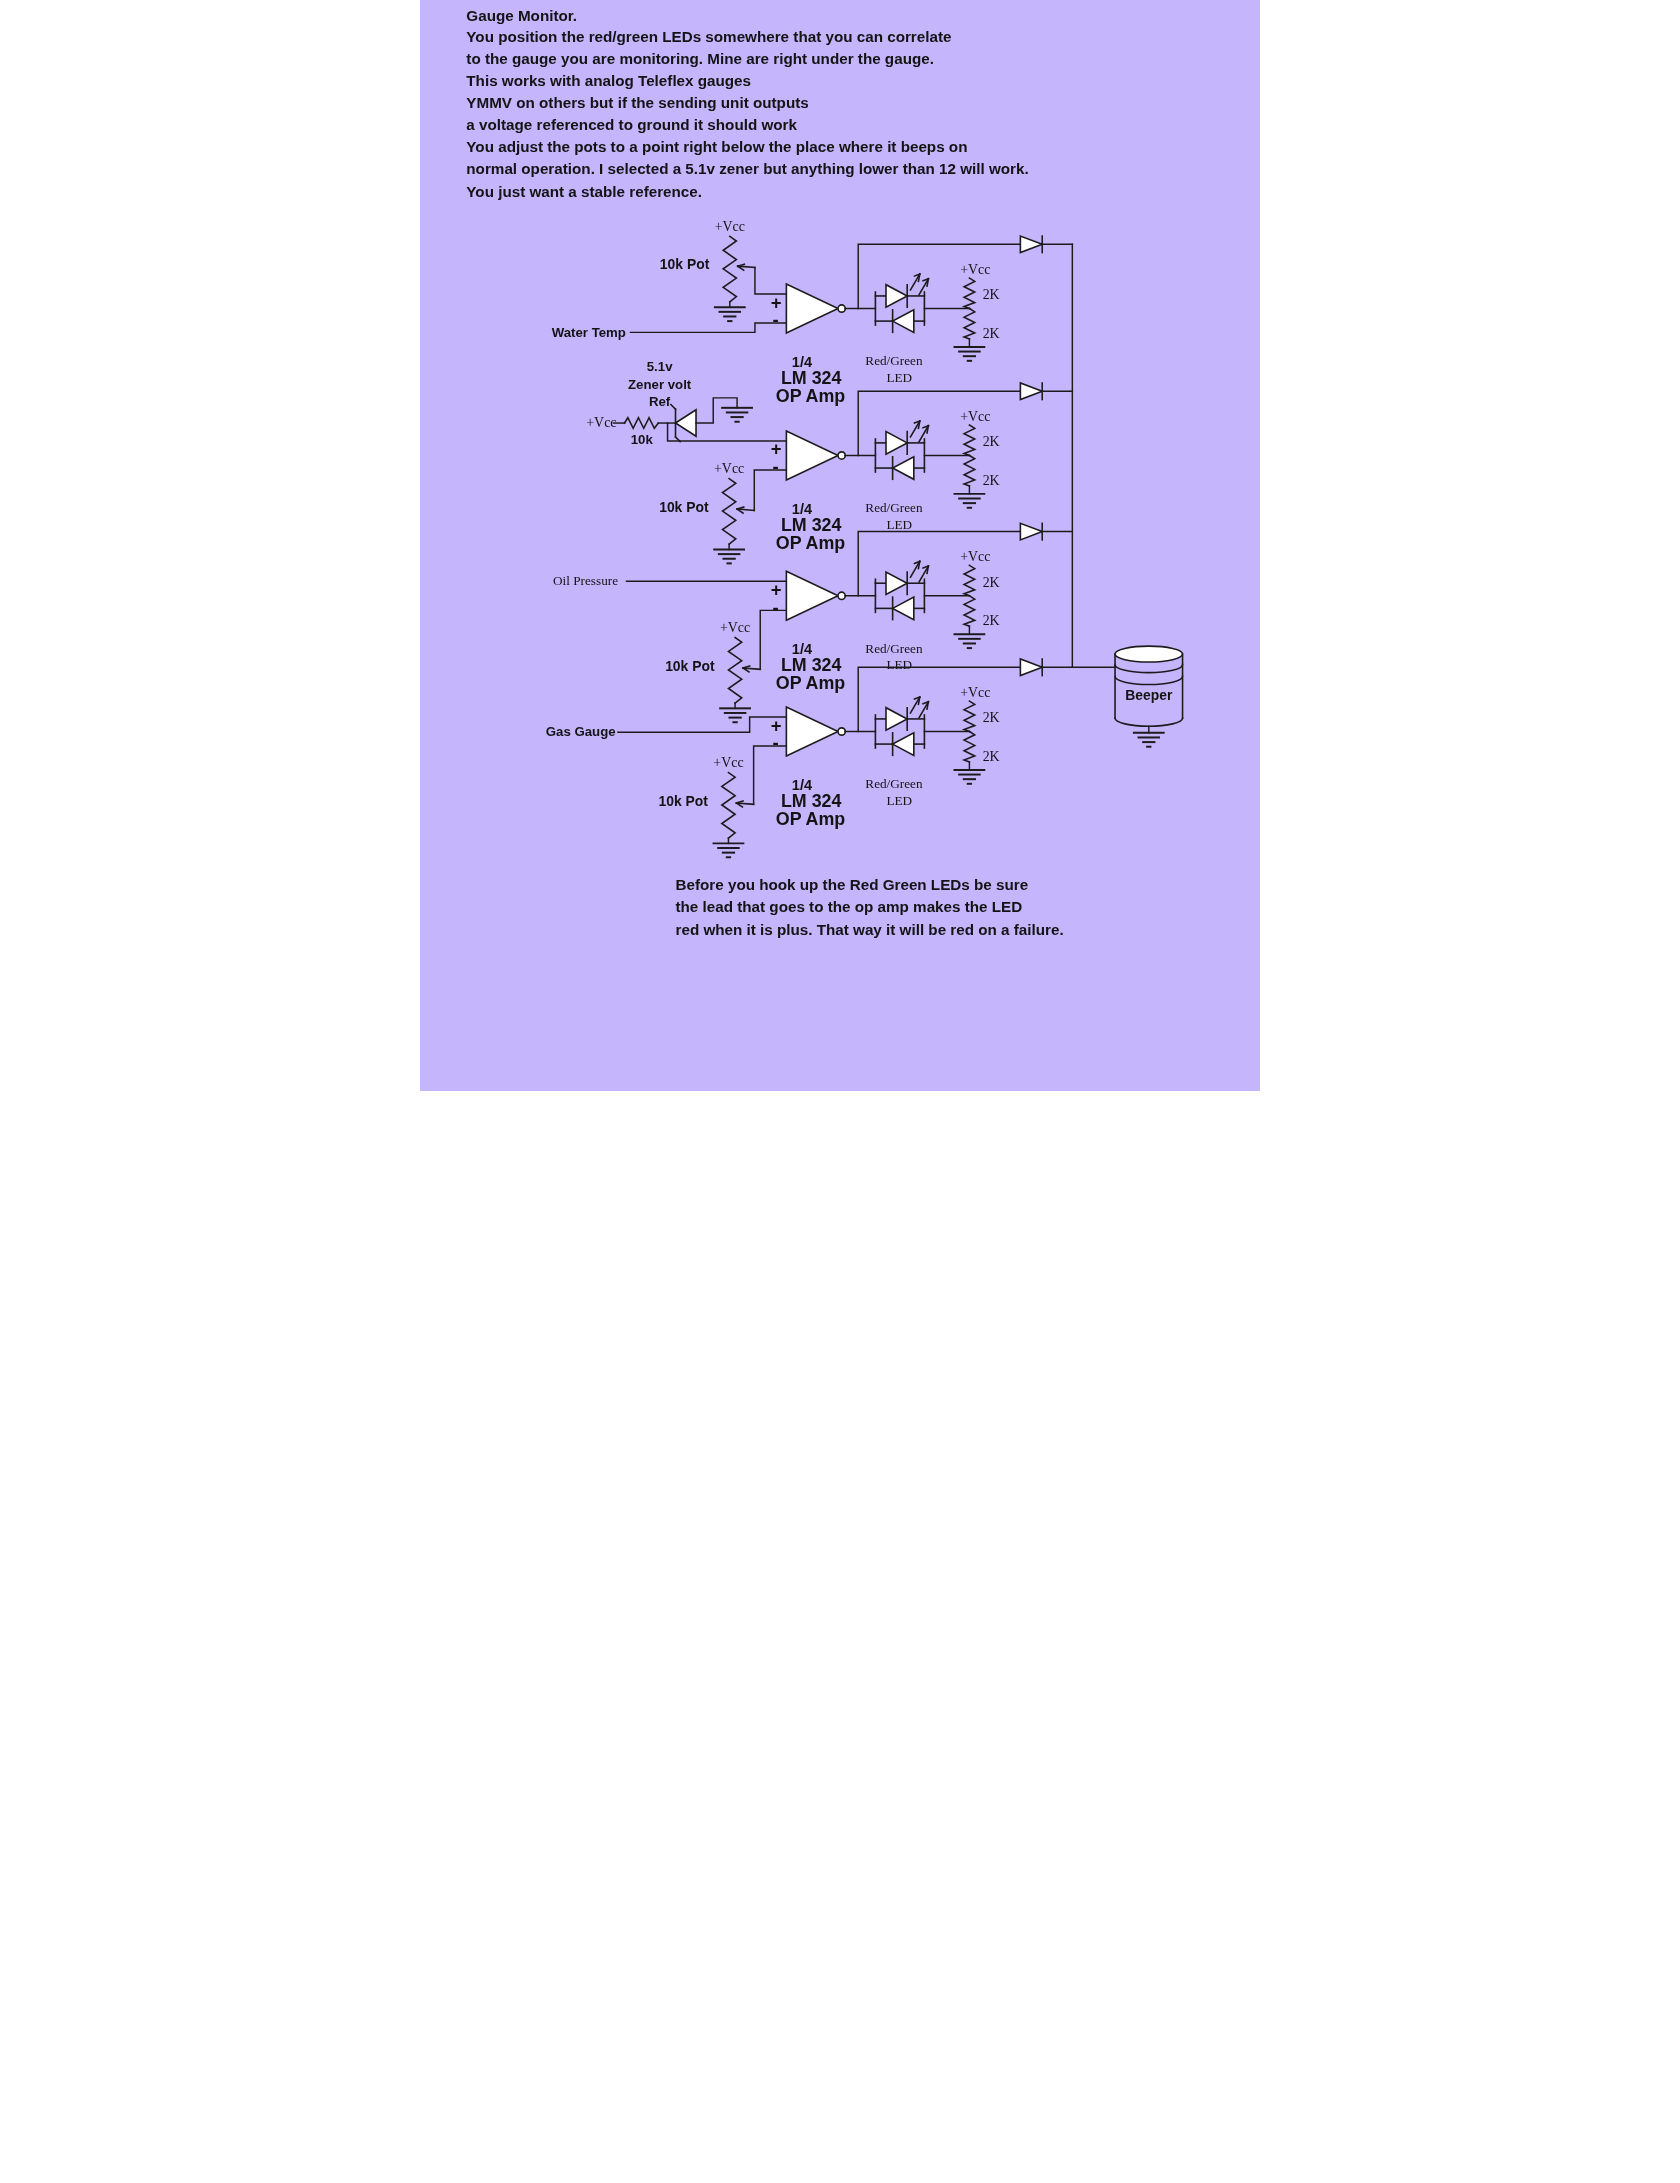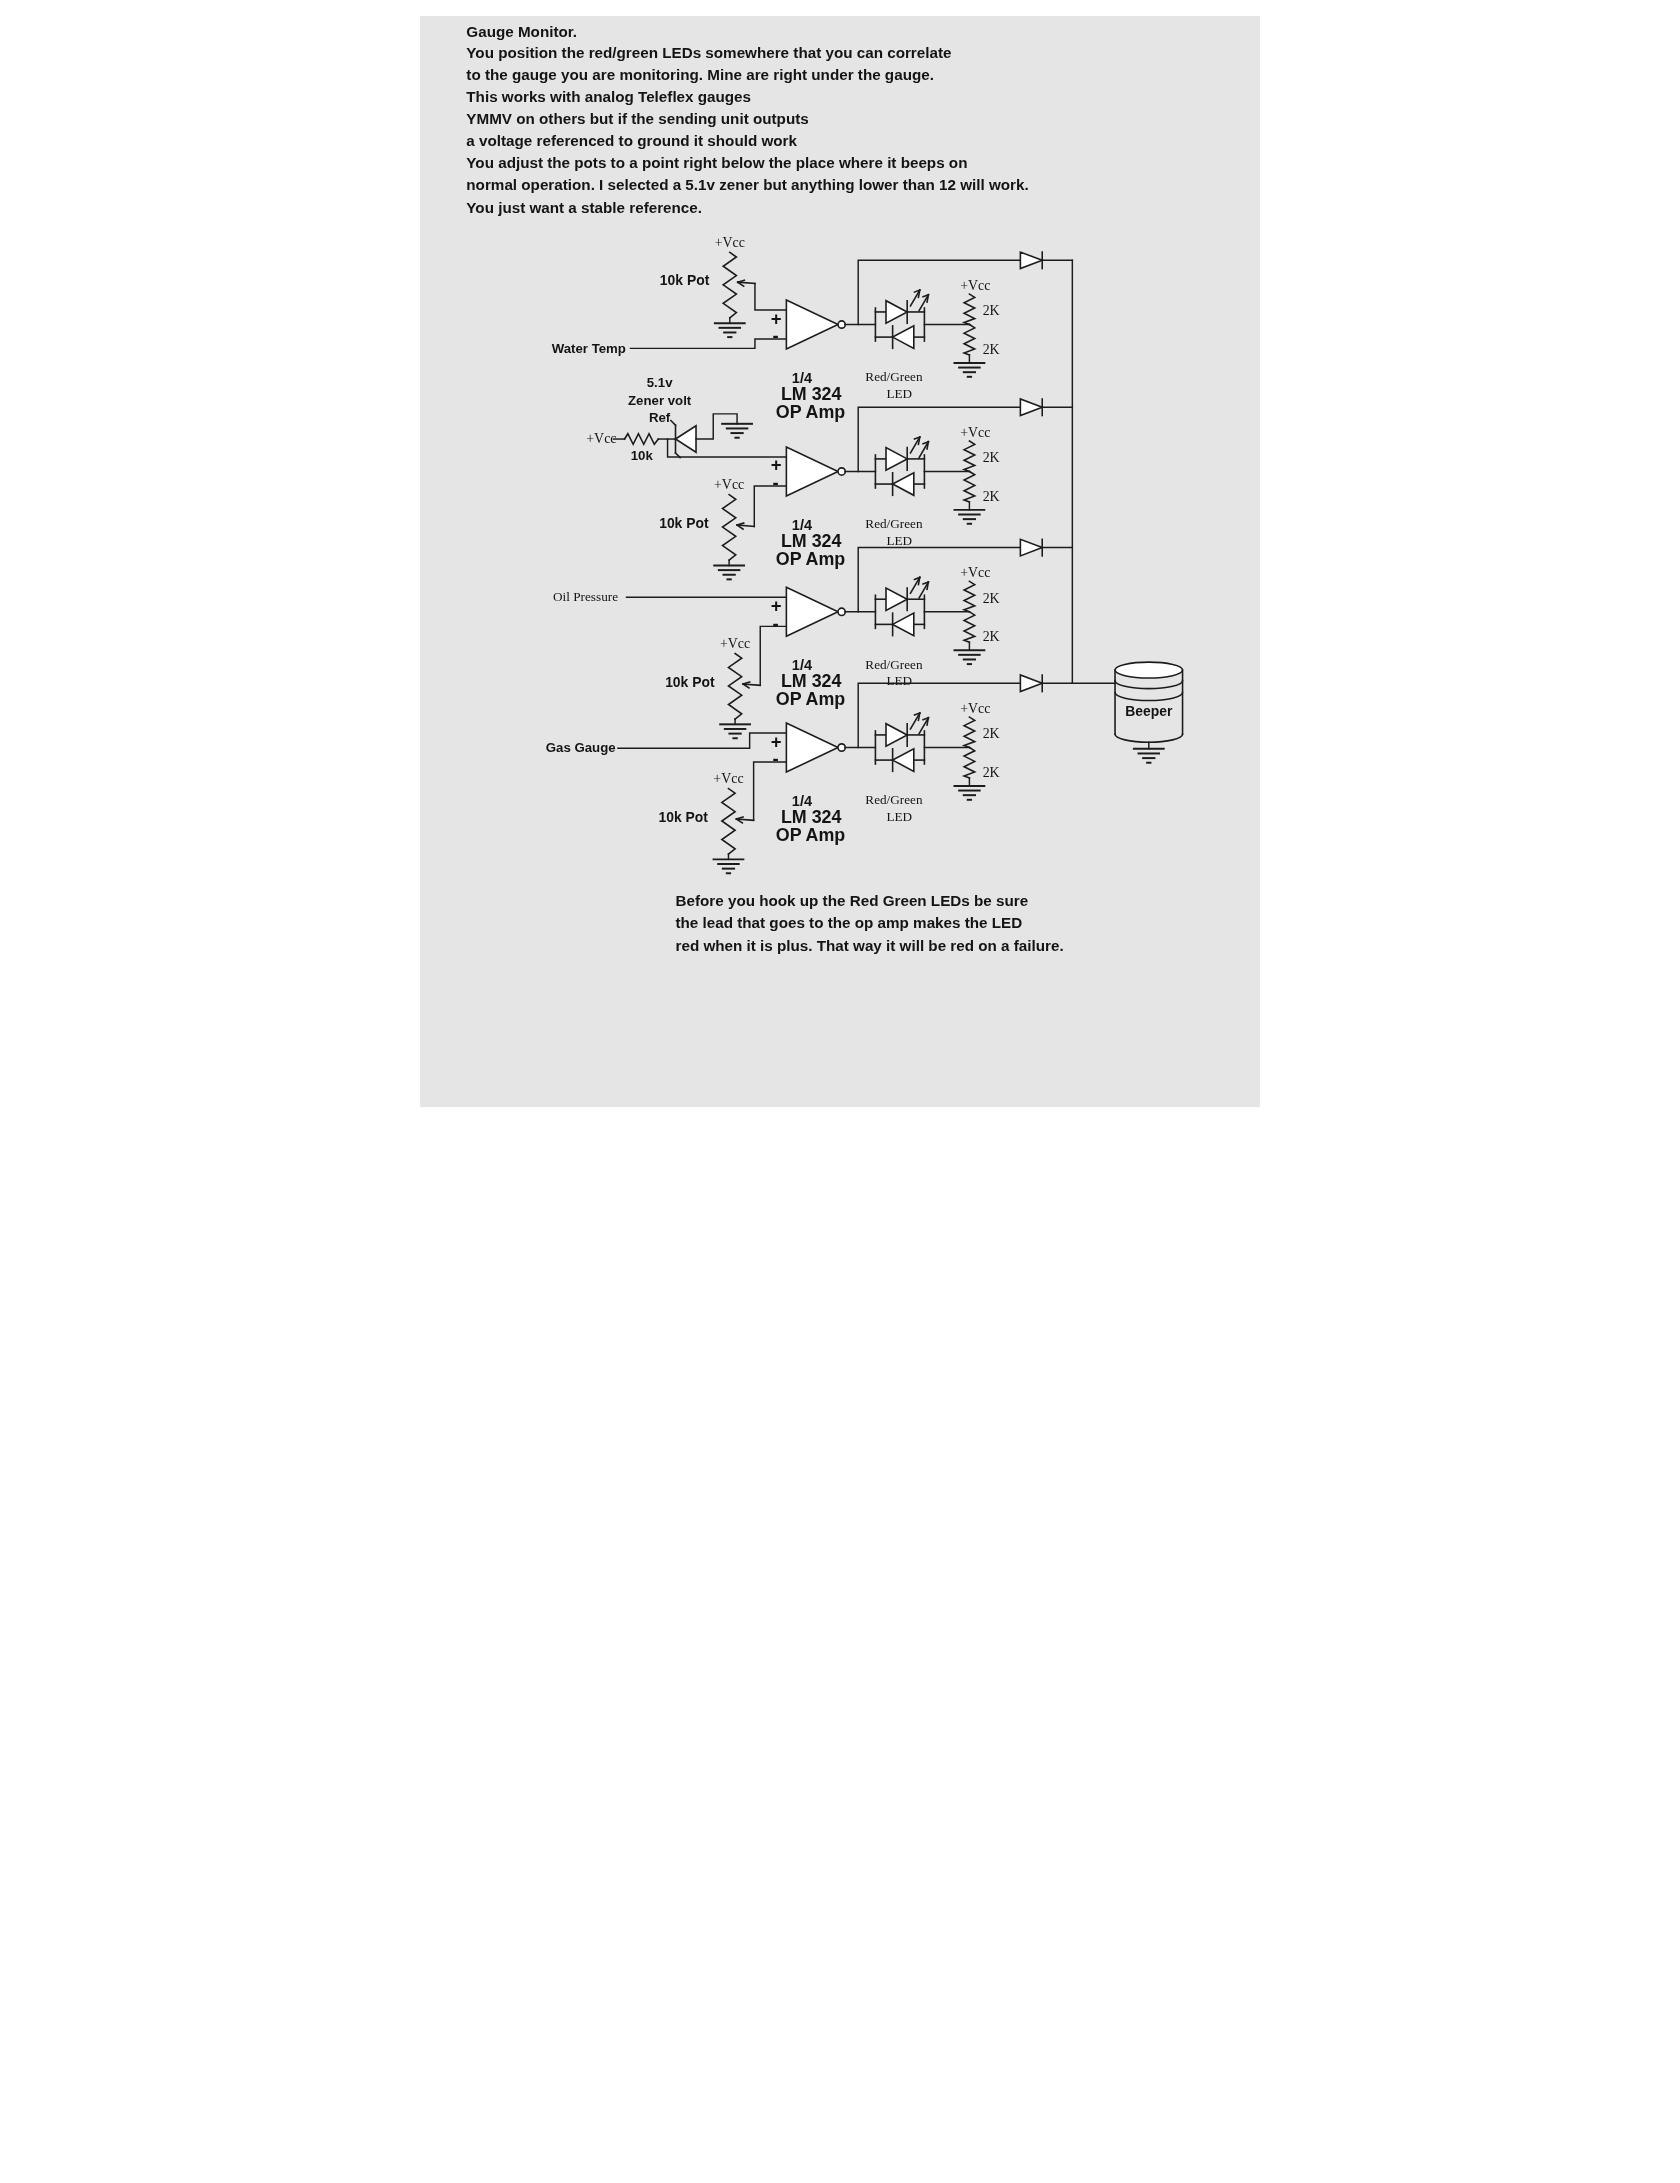--- a/index.html
+++ b/index.html
@@ -1,16 +1,16 @@
 <!DOCTYPE html>
 <html style="font-size:10.6px"><head>
 <meta charset="utf-8">
 <style>
   html,body{margin:0;padding:0;background:#ffffff;}
-  .page{width:840px;margin:16px auto;background:#e5e5e5;}
+  .page{width:840px;margin:0 auto;background:#c4b5fd;}
   svg{display:block;}
   .w{fill:none;stroke:#1c1c1c;stroke-width:2.2;stroke-linecap:square;stroke-linejoin:miter;}
   .sym{fill:none;stroke:#1c1c1c;stroke-width:2.4;stroke-linecap:square;}
   .symf{fill:#ffffff;stroke:#1c1c1c;stroke-width:2.4;stroke-linejoin:miter;}
   .gnd line{stroke:#1c1c1c;stroke-width:3;}
   text{fill:#141414;}
   .ti{font:bold 23px "Liberation Sans",sans-serif;}
   .sans20{font:bold 20px "Liberation Sans",sans-serif;}
   .sans21{font:bold 21px "Liberation Sans",sans-serif;}
   .cap22{font:bold 22px "Liberation Sans",sans-serif;}

